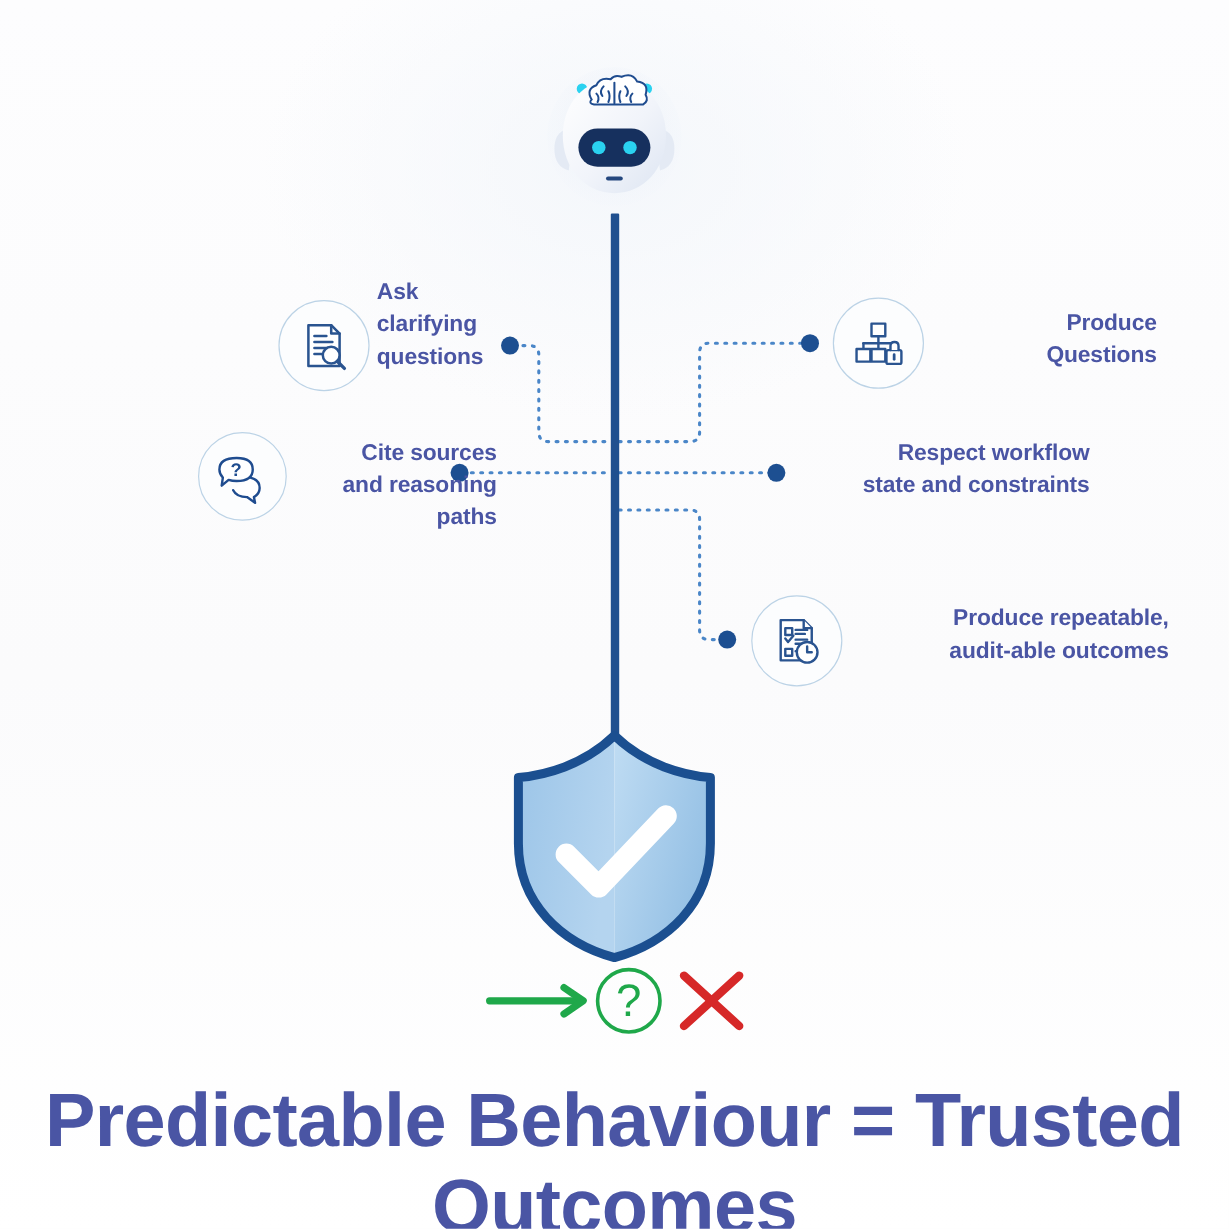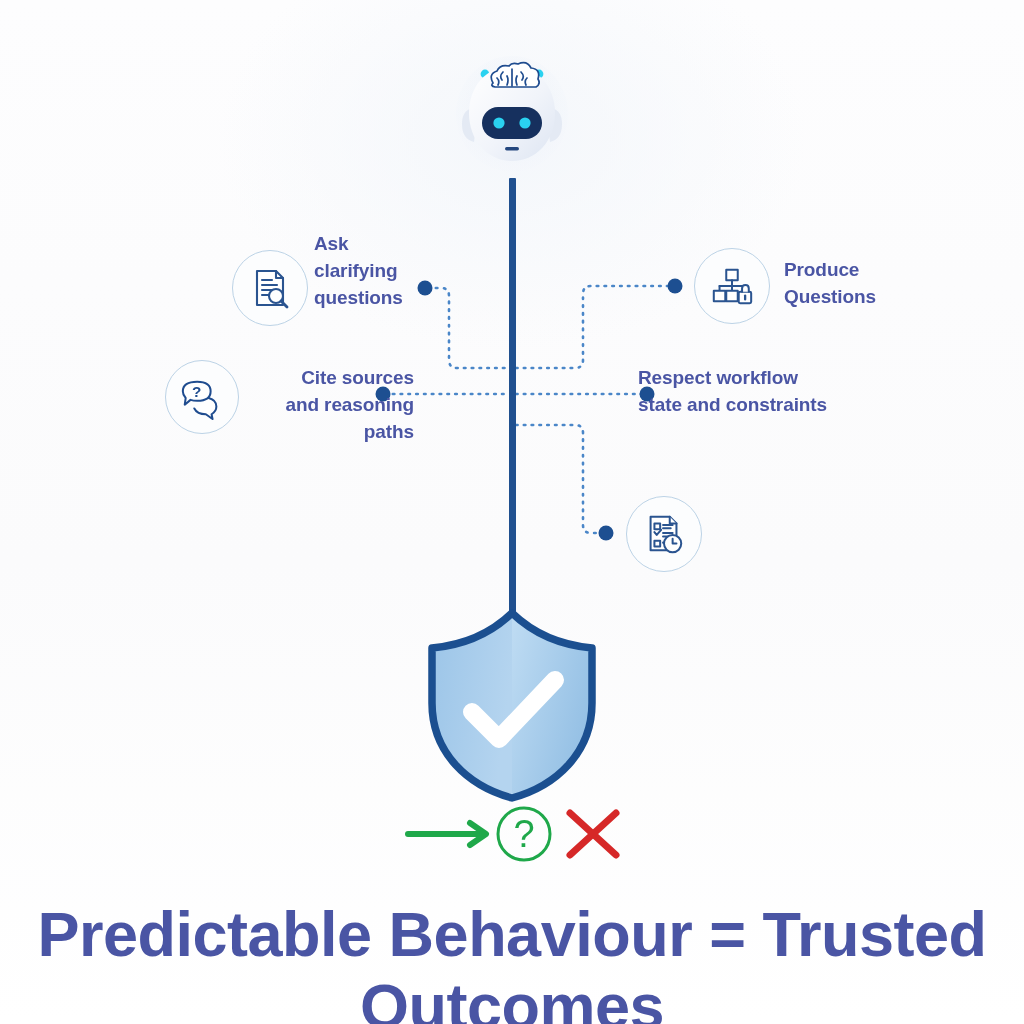--- a/index.html
+++ b/index.html
@@ -31,21 +31,21 @@
   
   .label {
     position: absolute;
     color: #4a55a4;
     font-weight: bold;
     font-size: 19px;
     line-height: 27px;
     letter-spacing: -0.1px;
     white-space: pre-line;
   }
-  .label.r { text-align: left; }
+  .label.r { text-align: right; }
   .label.l { text-align: left; }
 
   
   #spine {
     position: absolute;
     left: 509px; top: 178px;
     width: 7px; height: 440px;
     background: #20508f;
     border-radius: 1px;
   }
@@ -200,20 +200,22 @@
         <path d="M30 6 v7 h7"></path>
         <rect x="14" y="13" width="6" height="6"></rect>
         <rect x="14" y="31" width="6" height="6"></rect>
         <path d="M14 22 l2.4 3 l4.6 -5.4"></path>
         <path d="M23 14.5 h10 M23 18 h8 M23 23 h10 M23 26.5 h8 M23 33 h6"></path>
         <circle cx="33" cy="34" r="9" fill="#ffffff"></circle>
         <path d="M33 29 v5 h4" stroke-width="2.1"></path>
       </g>
     </svg>
   </div>
+  <div class="label r" style="left:714px; top:502px; width:260px;">Produce repeatable,
+audit-able outcomes</div>
 
   <div id="shield">
     <svg viewBox="0 0 176 195" width="176" height="195">
       <defs>
         <linearGradient id="shL" x1="0" y1="0" x2="1" y2="0.3">
           <stop offset="0" stop-color="#9cc5e8"></stop>
           <stop offset="1" stop-color="#b4d4ef"></stop>
         </linearGradient>
         <linearGradient id="shR" x1="0" y1="0" x2="1" y2="0.6">
           <stop offset="0" stop-color="#bfdcf3"></stop>

